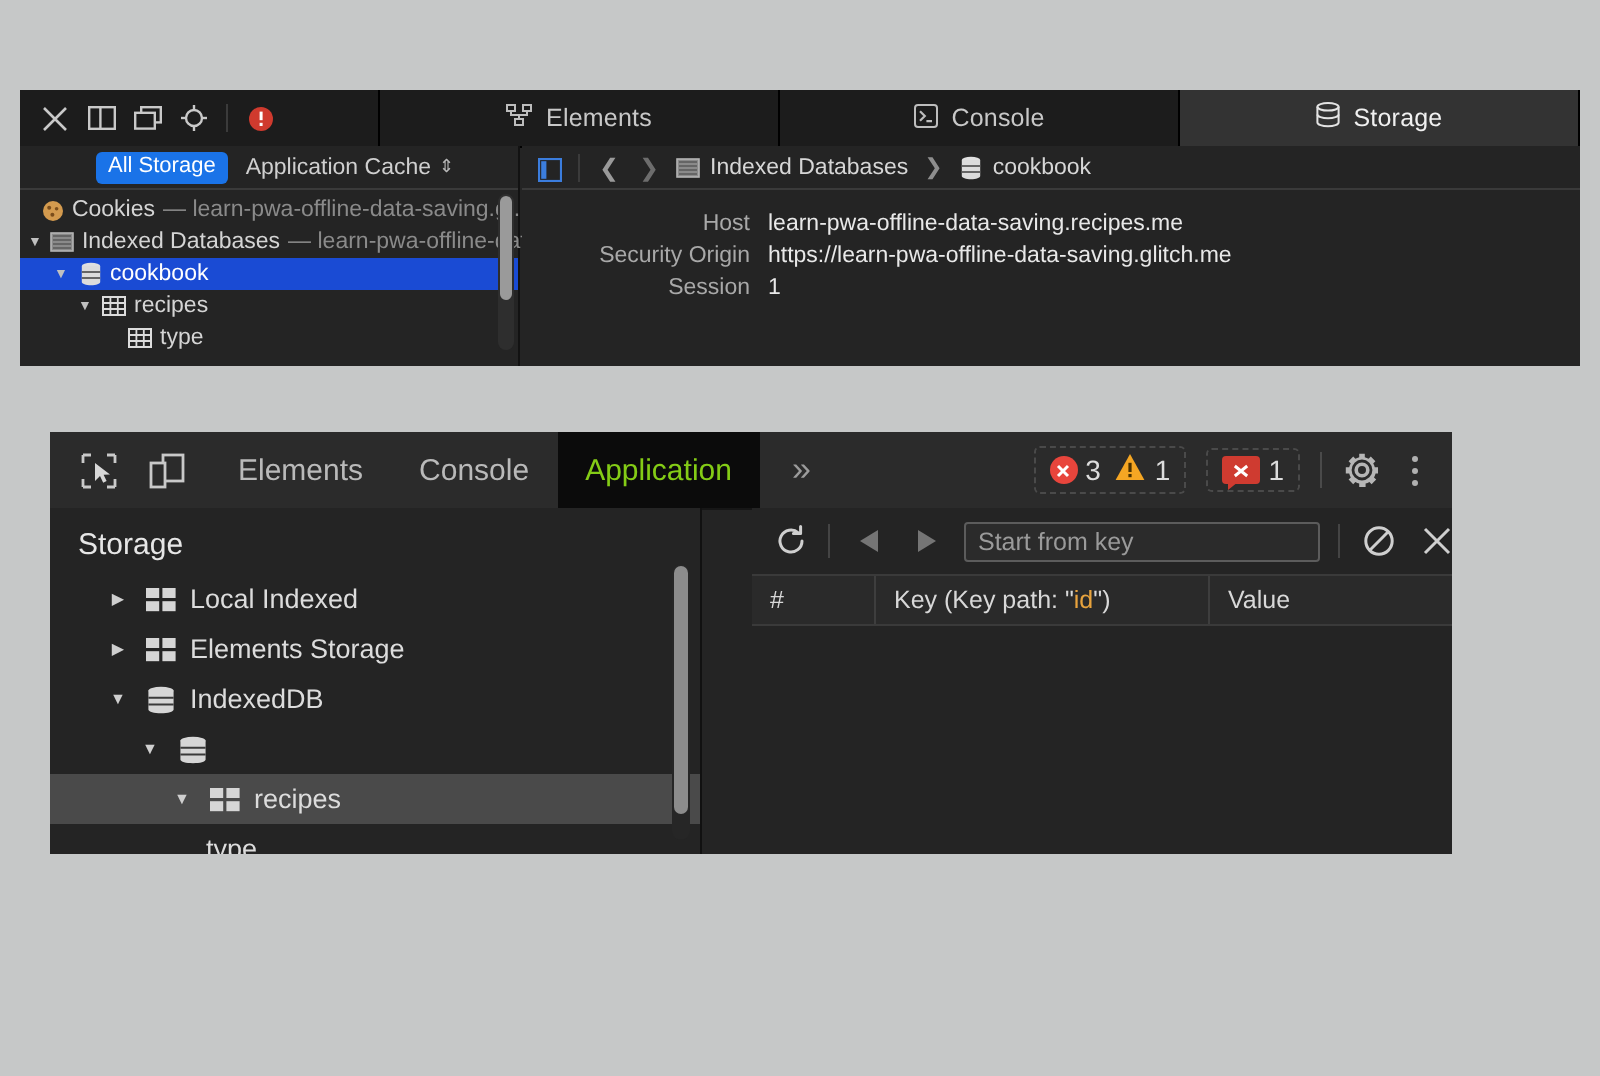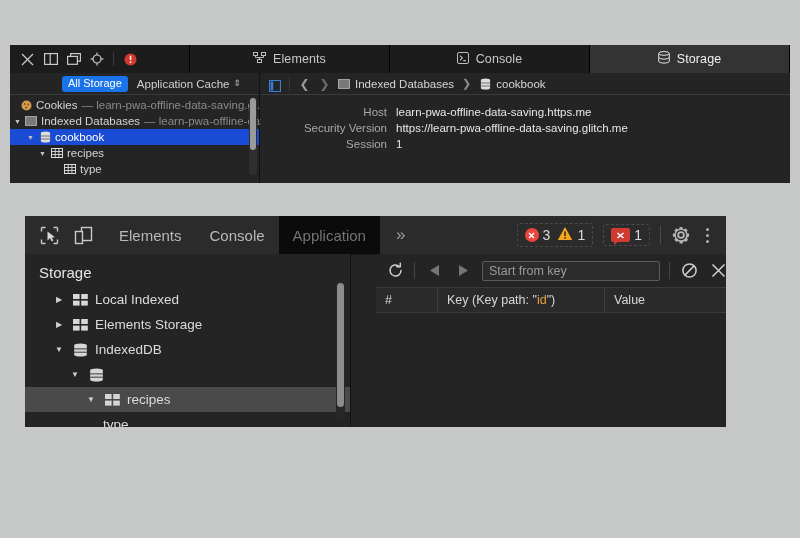--- a/index.html
+++ b/index.html
@@ -54,21 +54,21 @@
   .p1-left {
     position: absolute; left: 0; top: 0;
     width: 250px; height: 110px;
     background: #242424;
     border-right: 1px solid #121212;
     box-sizing: border-box;
   }
   .p1-filterbar {
     height: 21px;
     display: flex; align-items: center; gap: 9px;
-    padding-left: 52px;
+    padding-left: 38px;
     border-bottom: 1px solid #3a3a3a;
     background: #242424;
   }
   .pill-blue {
     background: #1a73e8; color: #fff;
     font-size: 11px; padding: 1px 6px 2px 6px;
     border-radius: 3px; line-height: 13px;
     white-space: nowrap;
   }
   .filter-opt {
@@ -115,21 +115,21 @@
   .crumb-panel-ico { width: 12px; height: 12px; }
   .arrow-btn { font-size: 12px; color: #9a9a9a; width: 13px; text-align:center; }
   .arrow-btn.dim { color: #6d6d6d; }
   .crumb {
     display:flex; align-items:center; gap:5px;
     font-size: 11.5px; color: #d6d6d6; white-space: nowrap;
   }
   .crumb-sep { color: #8e8e8e; font-size: 11px; margin: 0 1px; }
 
   .kv-wrap { padding-top: 9px; }
-  .kv { display:flex; font-size: 11.5px; line-height: 16px; margin-left: 12px; }
+  .kv { display:flex; font-size: 11.5px; line-height: 16px; }
   .kv .k { width: 114px; text-align: right; color: #a8a8a8; padding-right: 9px; white-space: nowrap; }
   .kv .v { color: #e8e8e8; white-space: nowrap; }
 
   
   .panel2 {
     position: absolute;
     left: 25px; top: 216px;
     width: 701px; height: 211px;
     background: #242424;
     overflow: hidden;
@@ -144,21 +144,21 @@
   .p2-toolicons {
     display:flex; align-items:center; gap: 14px;
     padding: 0 12px 0 14px;
   }
   .p2-ticon { width: 20px; height: 20px; display:flex; align-items:center; justify-content:center; }
   .p2-tabs { display:flex; align-items:stretch; }
   .p2-tab {
     display:flex; align-items:center; padding: 0 14px;
     font-size: 15px; color: #b9b9b9; white-space: nowrap;
   }
-  .p2-tab.active { background: #0b0b0b; color: #737373; }
+  .p2-tab.active { background: #0b0b0b; color: #84cc16; }
   .p2-more {
     display:flex; align-items:center; padding: 0 12px 0 16px;
     font-size: 17px; color: #9b9b9b;
   }
   .p2-right-tools {
     margin-left: auto;
     display: flex; align-items: center; gap: 10px;
     padding-right: 12px;
   }
   .badge-group {
@@ -426,24 +426,24 @@
                   <path d="M0.9 5h9.2M0.9 8h9.2" stroke="#666" stroke-width=".9"></path>
                 </svg>
             </span>
             <span>cookbook</span>
           </span>
         </div>
 
         <div class="kv-wrap">
           <div class="kv">
             <span class="k">Host</span>
-            <span class="v">learn-pwa-offline-data-saving.https.me</span>
+            <span class="v">learn-pwa-offline-data-saving.recipes.me</span>
           </div>
           <div class="kv">
-            <span class="k">Security Version</span>
+            <span class="k">Security Origin</span>
             <span class="v">https://learn-pwa-offline-data-saving.glitch.me</span>
           </div>
           <div class="kv">
             <span class="k">Session</span>
             <span class="v">1</span>
           </div>
         </div>
       </div>
     </div>
   </div>

